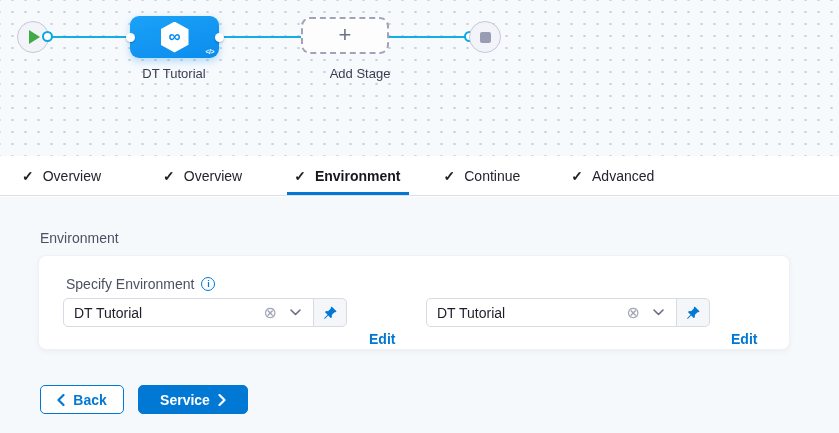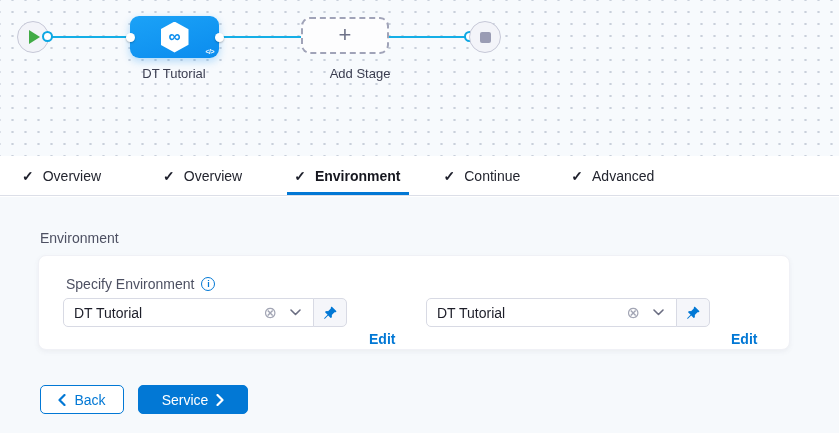--- a/index.html
+++ b/index.html
@@ -86,21 +86,21 @@
   .clear-x { font-size:16px; color:#a2a5b4; line-height:1; cursor:pointer; }
   .chev { margin-left:13px; margin-right:2px; cursor:pointer; display:flex; align-items:center; }
   .pin-seg {
     width:34px; height:29px; margin-left:-1px; background:#f5f6fa; border:1px solid #d8dae4;
     border-radius:0 5px 5px 0; display:flex; align-items:center; justify-content:center; cursor:pointer;
   }
   .edit-link { position:absolute; top:47px; font-size:14px; font-weight:bold; color:#0278d5; cursor:pointer;margin-top:28px; }
 
   
   .btn { position:absolute; top:188px; height:29px; border-radius:5px; display:flex;
-    align-items:center; justify-content:center; gap:8px; font-size:14px; font-weight:normal; cursor:pointer; }
+    align-items:center; justify-content:center; gap:8px; font-size:14px; font-weight:bold; cursor:pointer; }
   .btn-back { left:40px; width:84px; background:#fff; border:1.5px solid #0278d5; color:#0278d5; }
   .btn-continue { left:138px; width:110px; background:#0278d5; border:1.5px solid #0278d5; color:#fff; }
 </style>
 </head>
 <body>
 
 <div class="screen">
 
   <div class="canvas">
     <div class="flow-line"></div>

